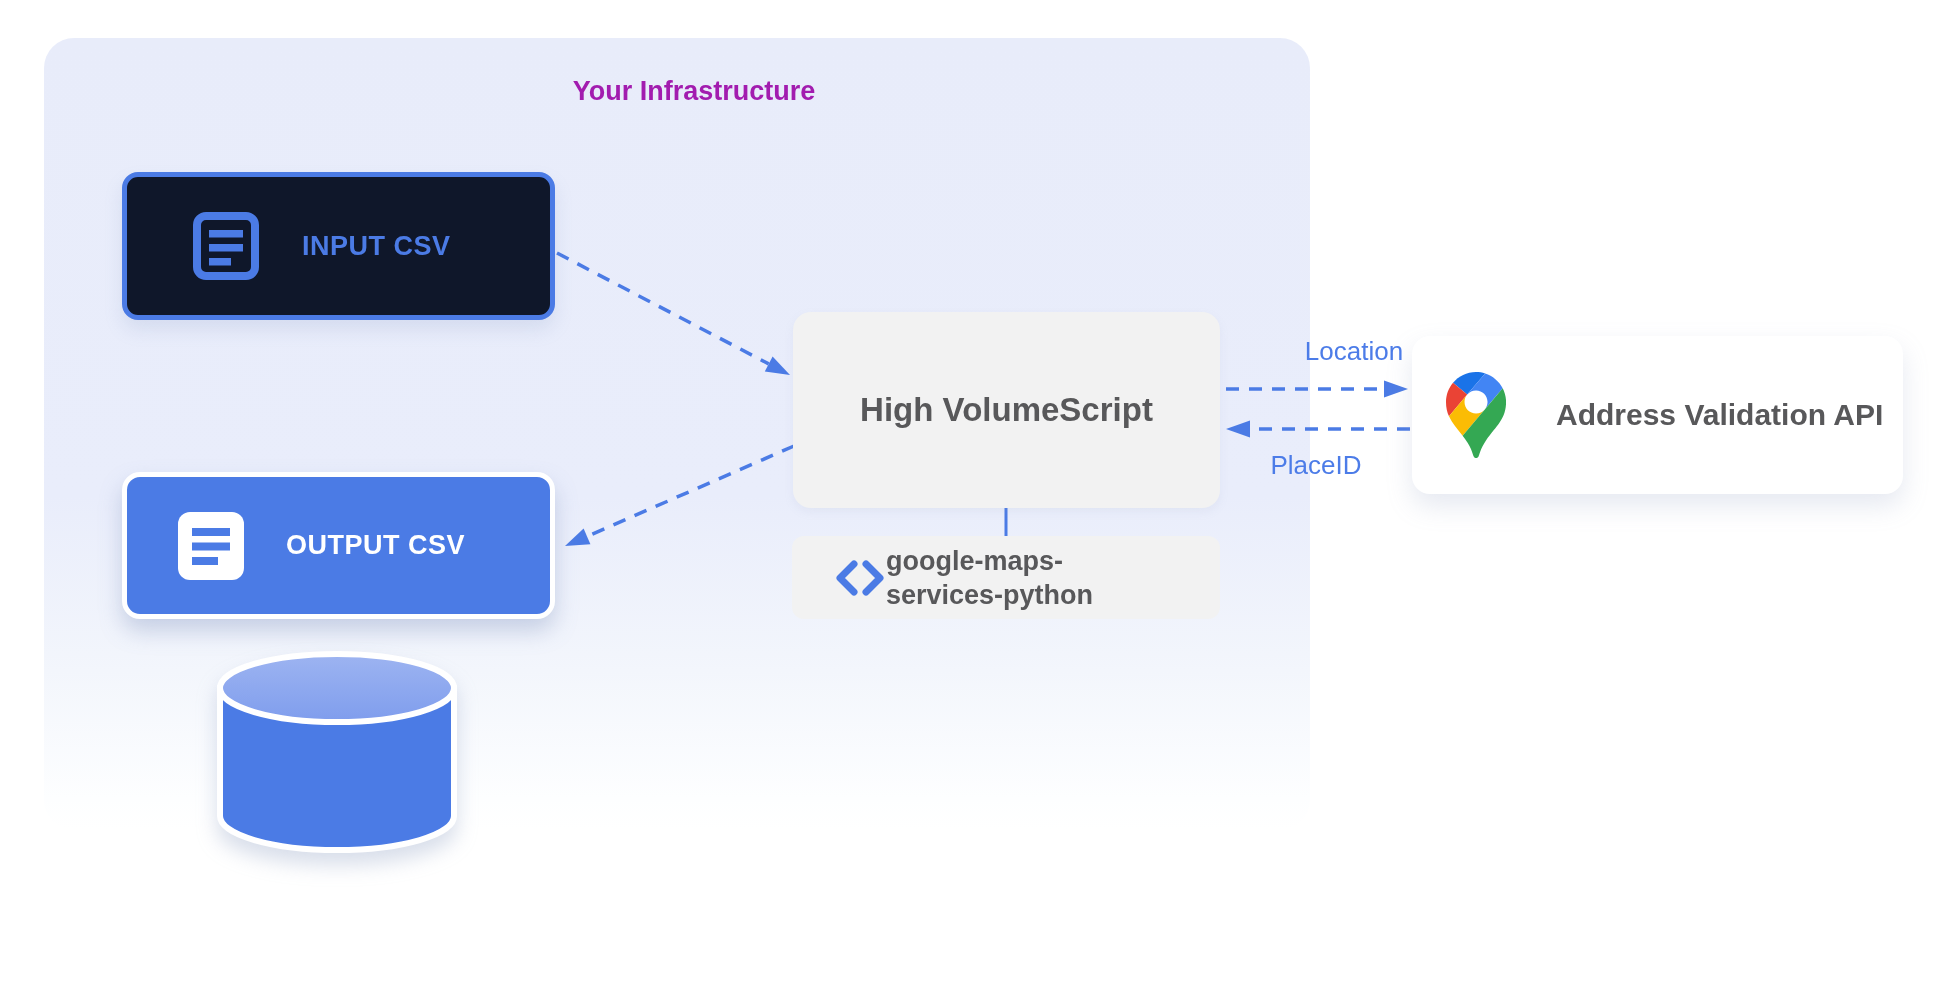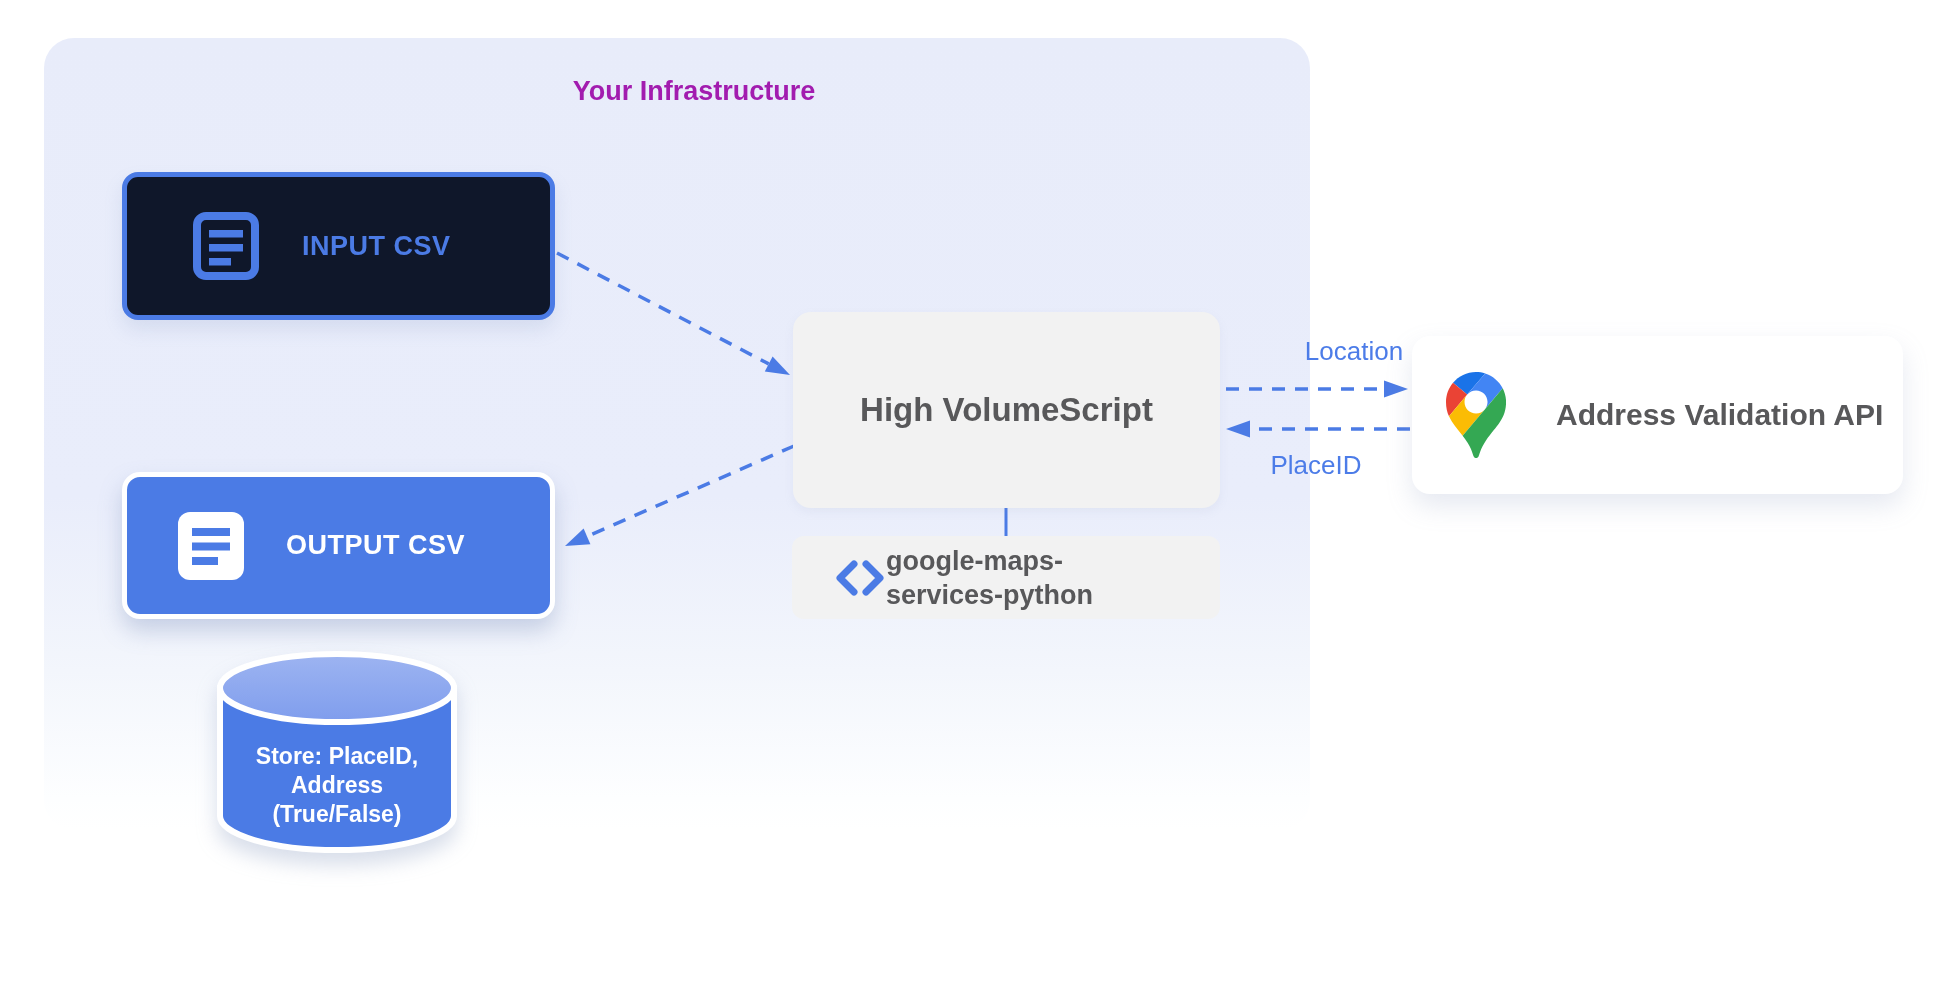--- a/index.html
+++ b/index.html
@@ -143,23 +143,18 @@
     <svg width="246" height="240" viewBox="0 0 246 240">
       <defs>
         <linearGradient id="cylTop" x1="0" y1="0" x2="0" y2="1">
           <stop offset="0" stop-color="#9db4f1"></stop>
           <stop offset="1" stop-color="#7f9ded"></stop>
         </linearGradient>
       </defs>
       <path d="M6 44 L6 172 A117 34 0 0 0 240 172 L240 44 Z" fill="#4b7be5" stroke="#ffffff" stroke-width="6"></path>
       <ellipse cx="123" cy="44" rx="117" ry="34" fill="url(#cylTop)" stroke="#ffffff" stroke-width="6"></ellipse>
     </svg>
-    <div class="cylinder-text">
-      <div class="line">Store: PlaceID,</div>
-      <div class="line">Address</div>
-      <div class="line">(True/False)</div>
-    </div>
   </div>
 
   <div class="edge-label location">Location</div>
   <div class="edge-label placeid">PlaceID</div>
 
 </div>
 
 </body></html>

